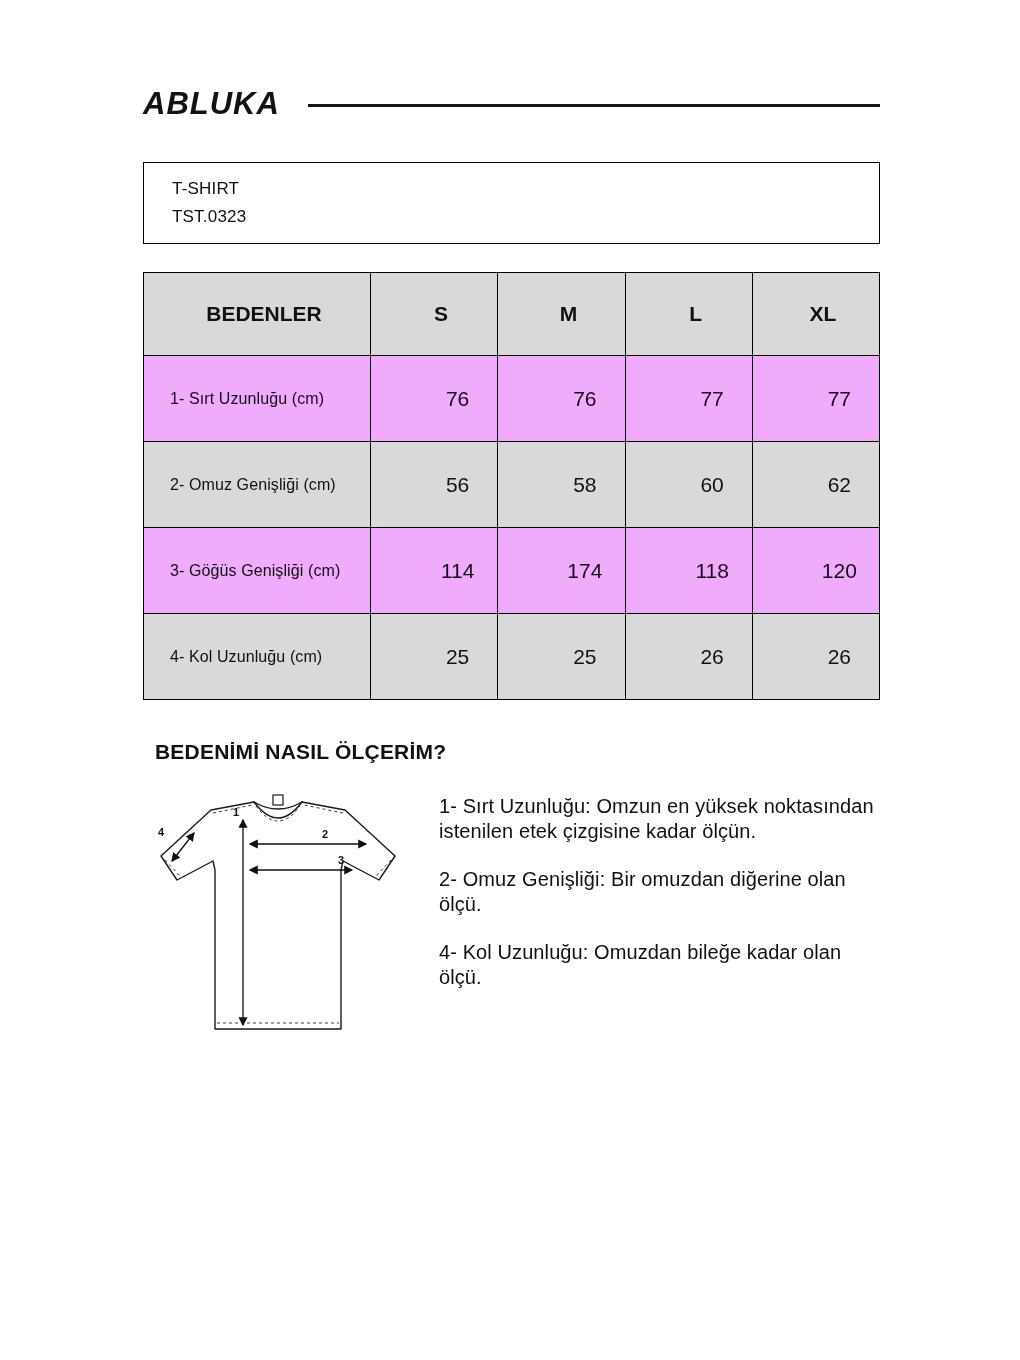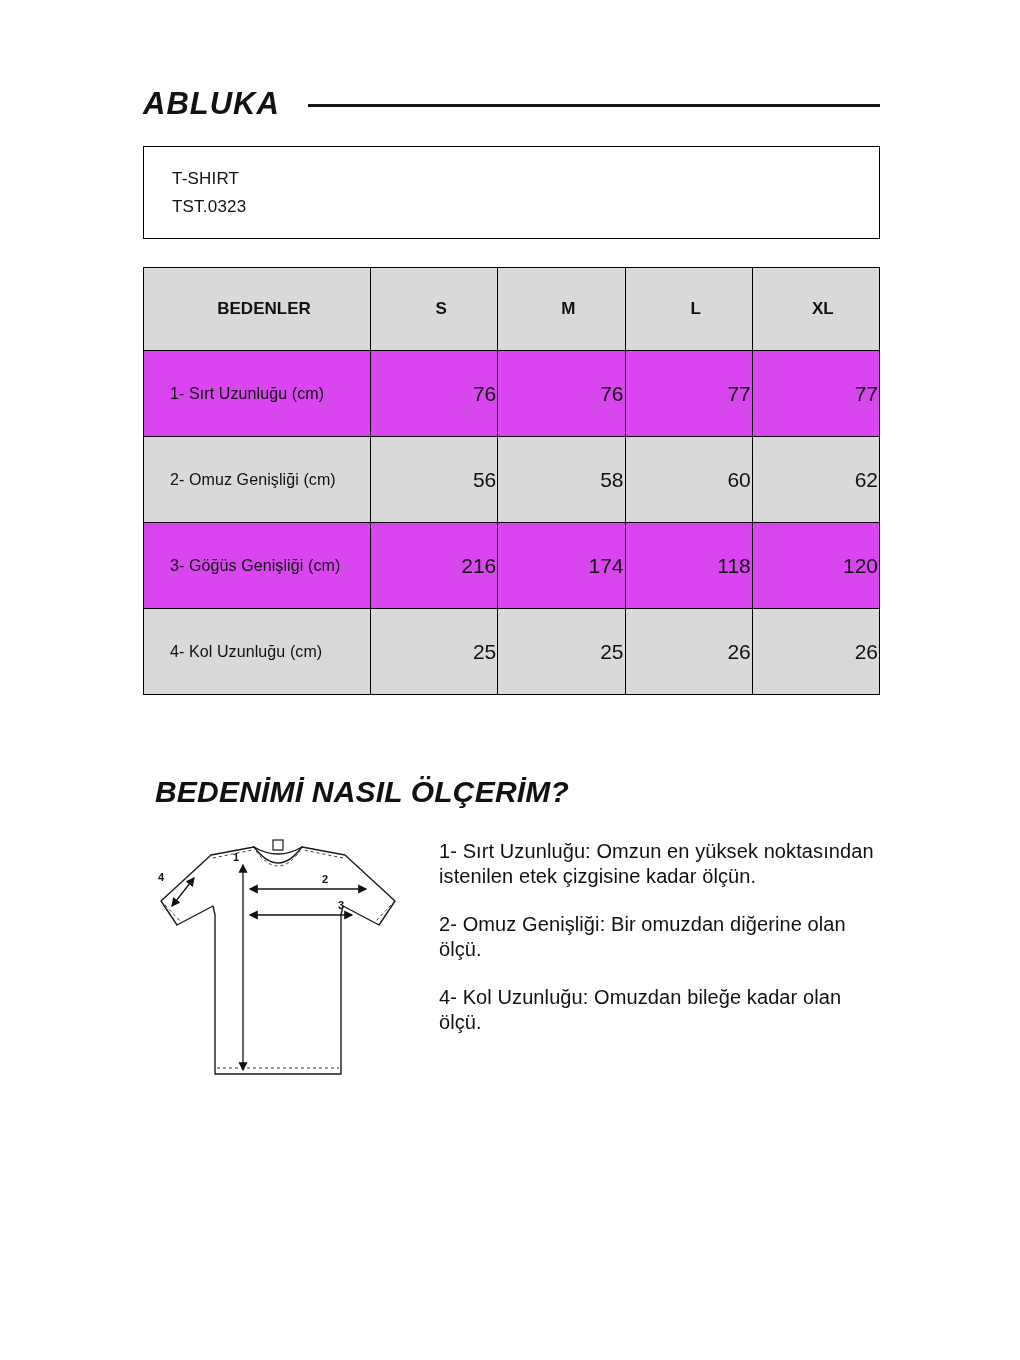--- a/index.html
+++ b/index.html
@@ -26,22 +26,22 @@
     font-weight: 900;
     font-style: italic;
     letter-spacing: 1px;
     white-space: nowrap;
     color: #121212;
   }
   .rule { flex: 1; height: 3px; background: var(--rule, #161616); margin-top: 3px; }
 
   
   .info-box {
-    margin-top: 26px;
-    height: 93px;
+    margin-top: 42px;
+    height: 82px;
     border: 1.5px solid #000;
     box-sizing: border-box;
     display: flex;
     justify-content: space-between;
     align-items: center;
     padding: 0 28px 0 28px;
   }
   .product-lines { font-size: 17px; line-height: 28px; font-weight: 500; letter-spacing: 0.2px; }
   .box-title { font-size: 40px; font-weight: 400; letter-spacing: 0.5px; padding-right: 4px; }
 
@@ -49,46 +49,45 @@
   table.size-table {
     margin-top: 28px;
     width: 737px;
     border-collapse: collapse;
     table-layout: fixed;
   }
   table.size-table col.c0 { width: 227px; }
   table.size-table th, table.size-table td { border: 1.6px solid #000; }
   table.size-table thead th {
     height: 80px;
-    font-size: 17px;
+    font-size: 21px;
     font-weight: 700;
     background: var(--table_gray, #d9d9d9);
     text-align: center;
     padding-left: 15px;
   }
   table.size-table thead th.first { text-align: center; }
-  table.size-table tbody tr { height: 86px; background: #d946ef; }
+  table.size-table tbody tr { height: 86px; background: #f0abfc; }
   table.size-table tbody tr:nth-child(even) { background: var(--table_gray, #d9d9d9); }
   table.size-table td.label {
     text-align: left;
     padding-left: 26px;
     font-size: 16px;
     font-weight: 400;
     letter-spacing: 0.1px;
   }
-  table.size-table td.val { text-align: right; font-size: 21px; font-weight: 400; padding-left: 48px; }
+  table.size-table td.val { text-align: center; font-size: 21px; font-weight: 400; padding-left: 48px; }
 
   
   .measure-heading {
-    margin-top: 80px;
+    margin-top: 40px;
     padding-left: 12px;
-    font-size: 30px;
+    font-size: 21px;
     font-weight: 700;
     letter-spacing: 0.2px;
-    font-style: italic;
   }
   .measure-row { display: flex; align-items: flex-start; margin-top: 22px; }
   .diagram-wrap { width: 288px; flex: none; }
   .instructions {
     margin-left: 8px;
     width: 458px;
     font-size: 20px;
     line-height: 25px;
     padding-top: 8px;
     letter-spacing: 0.1px;
@@ -145,21 +144,21 @@
         </tr>
         <tr>
           <td class="label">2- Omuz Genişliği (cm)</td>
           <td class="val">56</td>
           <td class="val">58</td>
           <td class="val">60</td>
           <td class="val">62</td>
         </tr>
         <tr>
           <td class="label">3- Göğüs Genişliği (cm)</td>
-          <td class="val">216</td>
+          <td class="val">114</td>
           <td class="val">174</td>
           <td class="val">118</td>
           <td class="val">120</td>
         </tr>
         <tr>
           <td class="label">4- Kol Uzunluğu (cm)</td>
           <td class="val">25</td>
           <td class="val">25</td>
           <td class="val">26</td>
           <td class="val">26</td>

